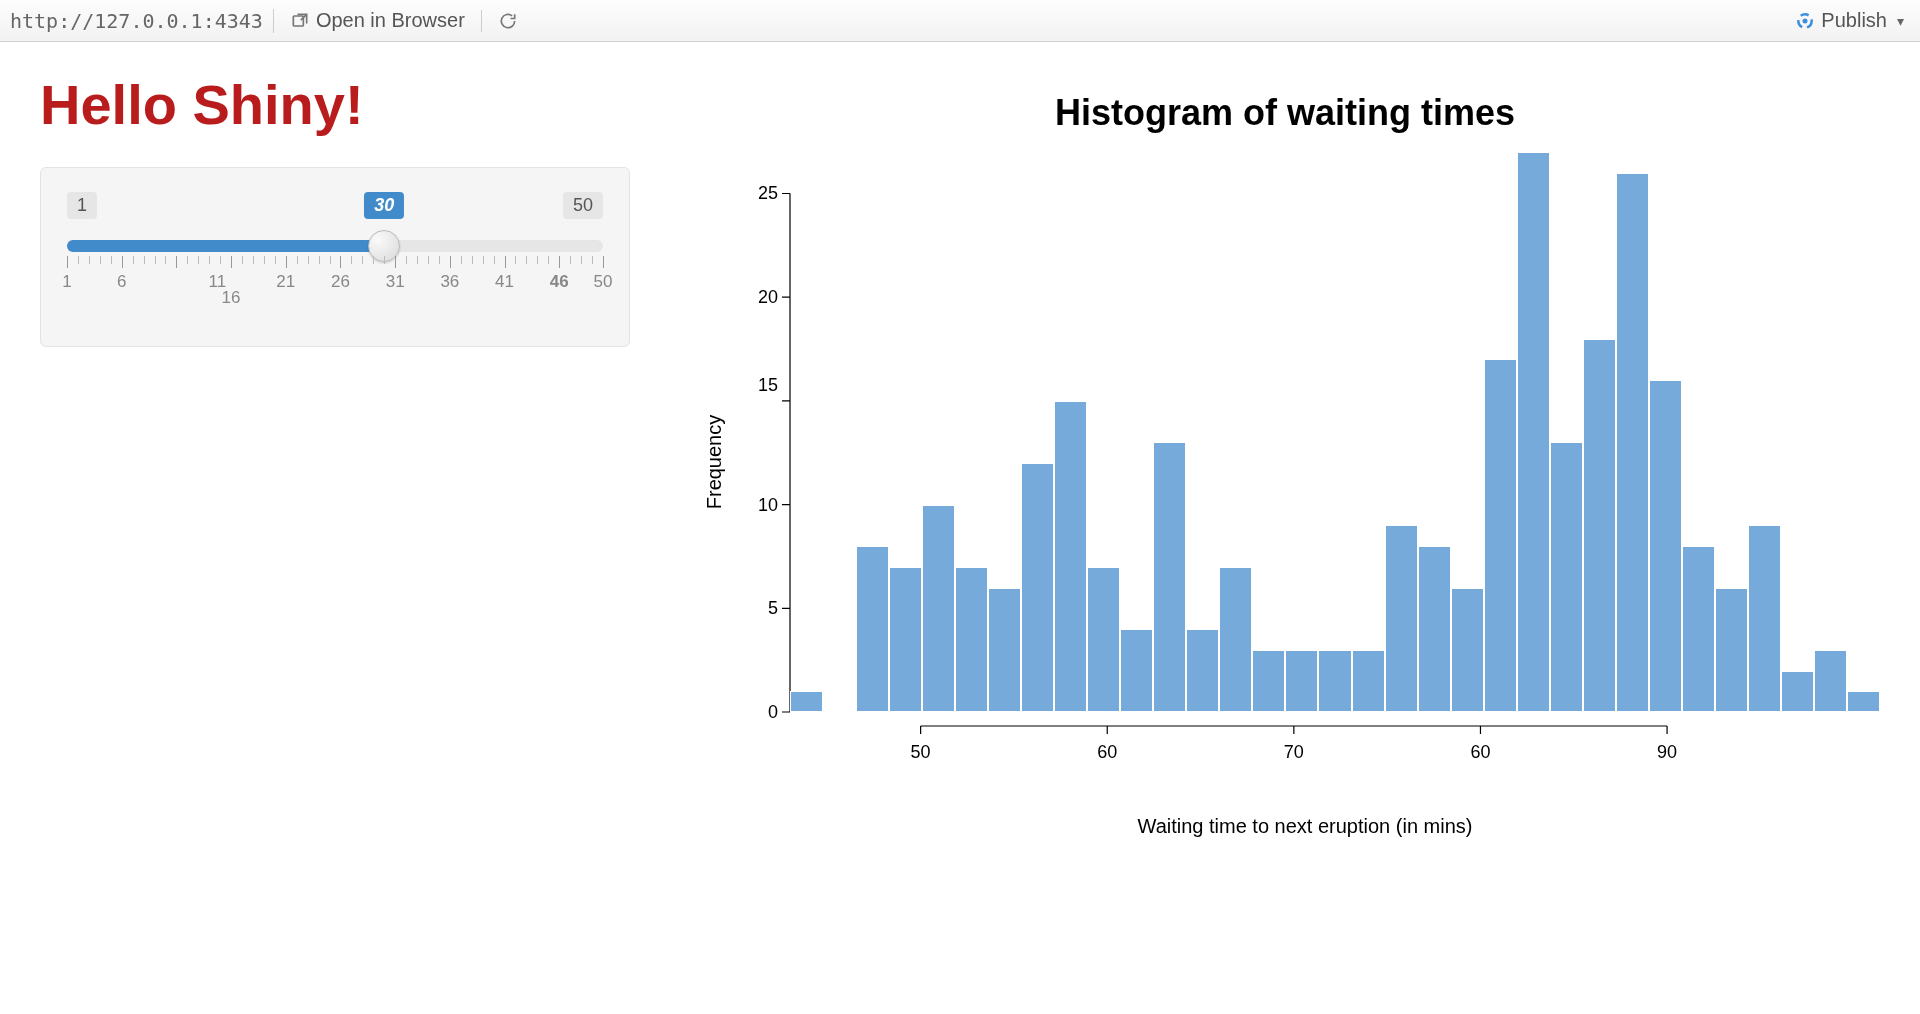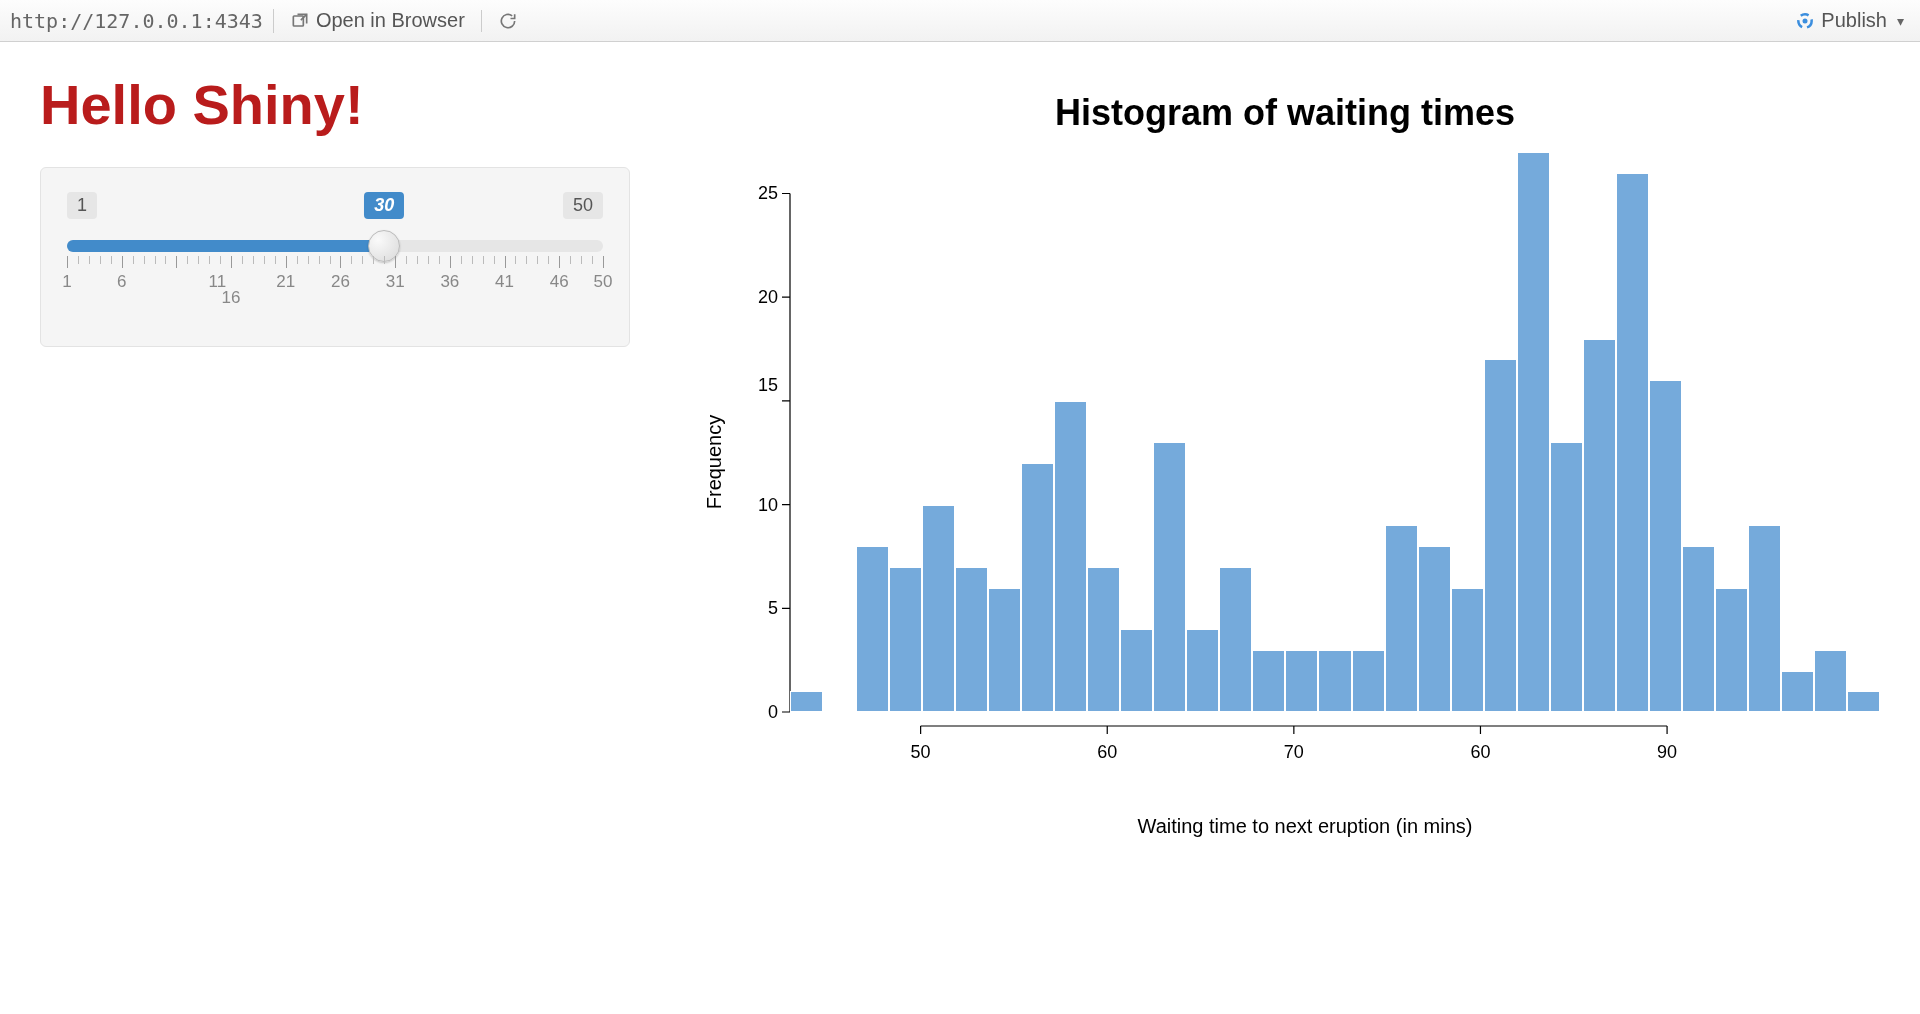--- a/index.html
+++ b/index.html
@@ -301,21 +301,21 @@
             <div class="tick small" style="left: 75.5102%;"></div>
             <div class="tick small" style="left: 77.551%;"></div>
             <div class="tick small" style="left: 79.5918%;"></div>
             <div class="tick big" style="left: 81.6327%;"></div>
             <div class="tick-label" style="left: 81.6327%;">41</div>
             <div class="tick small" style="left: 83.6735%;"></div>
             <div class="tick small" style="left: 85.7143%;"></div>
             <div class="tick small" style="left: 87.7551%;"></div>
             <div class="tick small" style="left: 89.7959%;"></div>
             <div class="tick big" style="left: 91.8367%;"></div>
-            <div class="tick-label" style="left: 91.8367%;">46</div>
+            <div class="tick-label" style="left: 91.8367%; font-weight: bold;">46</div>
             <div class="tick small" style="left: 93.8776%;"></div>
             <div class="tick small" style="left: 95.9184%;"></div>
             <div class="tick small" style="left: 97.9592%;"></div>
             <div class="tick big" style="left: 100%;"></div>
             <div class="tick-label" style="left: 100%;">50</div>
           </div>
       </div>
     </div>
   </div>
 

